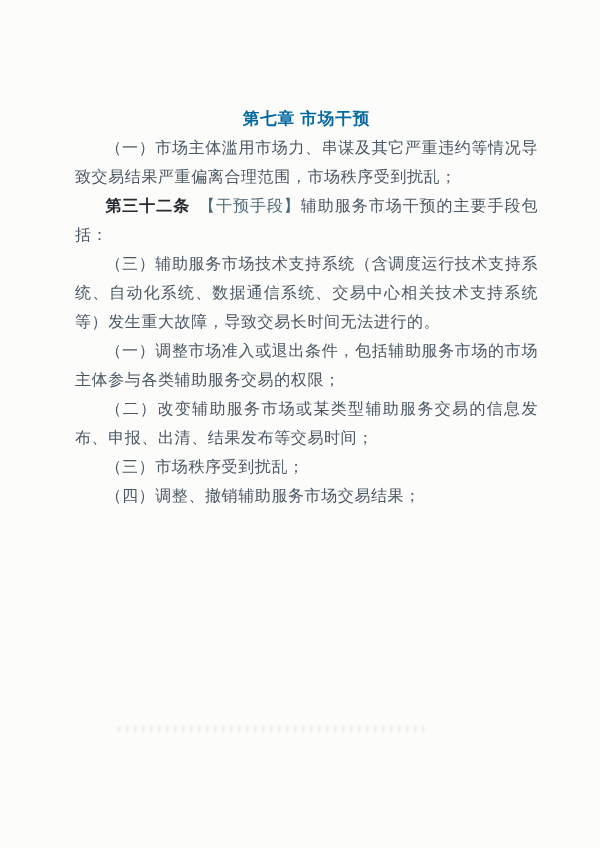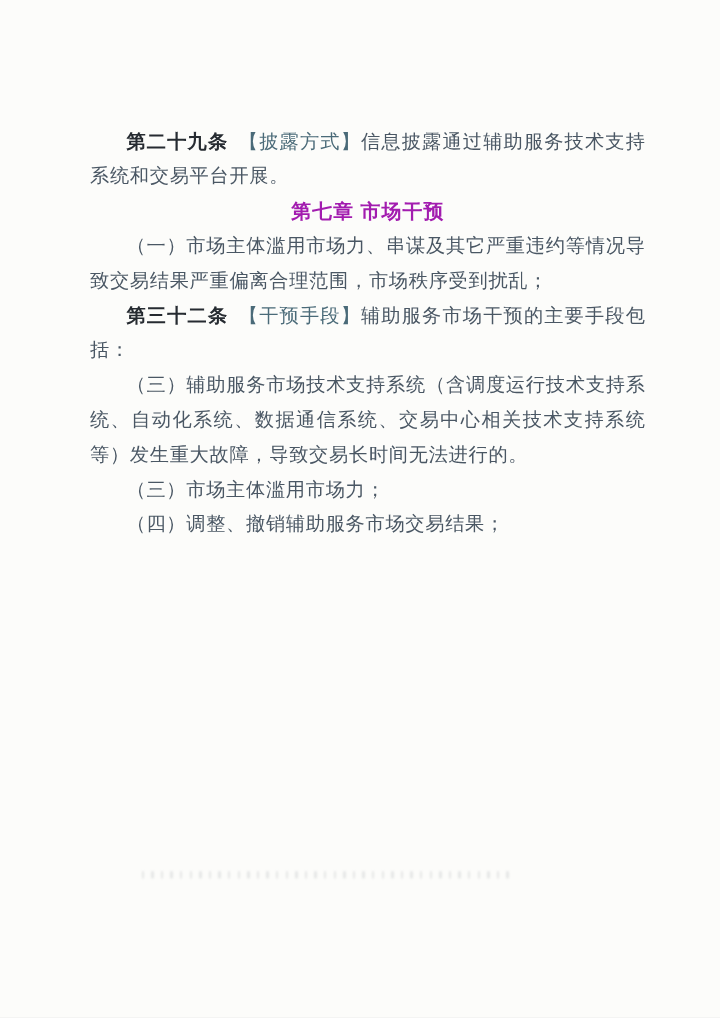--- a/index.html
+++ b/index.html
@@ -34,21 +34,21 @@
   }
   .label {
     color: #4a6a78;
   }
   .chapter-heading {
     margin: 0;
     font-size: 16.5px;
     line-height: 29px;
     letter-spacing: 1px;
     font-weight: 700;
-    color: #a21caf;
+    color: #0369a1;
     text-align: center;
     text-indent: 0;
     font-family: Liberation Serif, serif;
   }
   
   .scan-noise {
     position: absolute;
     left: 118px; top: 726px;
     width: 310px; height: 6px;
     background: repeating-linear-gradient(90deg,
@@ -56,35 +56,36 @@
     filter: blur(1px);
     pointer-events: none;
   }
 </style>
 </head>
 <body>
 
 <div class="page">
   <div class="doc">
 
-    <p class="para"><span class="prefix">第二十九条</span><span class="label">【披露方式】</span><span>信息披露通过辅助服务技术支持系统和交易平台开展。</span></p>
 
 
     <p class="chapter-heading">第七章 市场干预</p>
 
 
     <p class="para"><span>（一）市场主体滥用市场力、串谋及其它严重违约等情况导致交易结果严重偏离合理范围，市场秩序受到扰乱；</span></p>
 
 
     <p class="para"><span class="prefix">第三十二条</span><span class="label">【干预手段】</span><span>辅助服务市场干预的主要手段包括：</span></p>
 
     <p class="para"><span>（三）辅助服务市场技术支持系统（含调度运行技术支持系统、自动化系统、数据通信系统、交易中心相关技术支持系统等）发生重大故障，导致交易长时间无法进行的。</span></p>
 
+    <p class="para"><span>（一）调整市场准入或退出条件，包括辅助服务市场的市场主体参与各类辅助服务交易的权限；</span></p>
 
+    <p class="para"><span>（二）改变辅助服务市场或某类型辅助服务交易的信息发布、申报、出清、结果发布等交易时间；</span></p>
 
-    <p class="para"><span>（三）市场主体滥用市场力；</span></p>
+    <p class="para"><span>（三）市场秩序受到扰乱；</span></p>
 
     <p class="para"><span>（四）调整、撤销辅助服务市场交易结果；</span></p>
 
   </div>
 
   <div class="scan-noise"></div>
 </div>
 
 </body></html>

